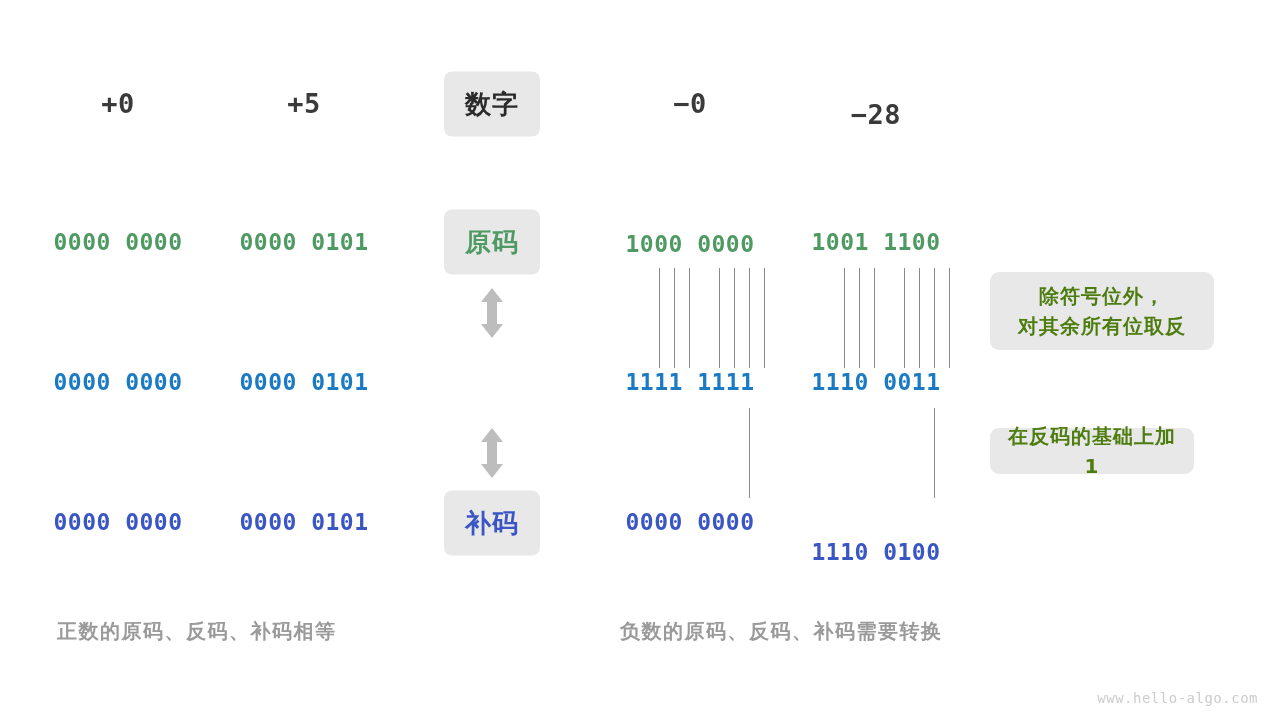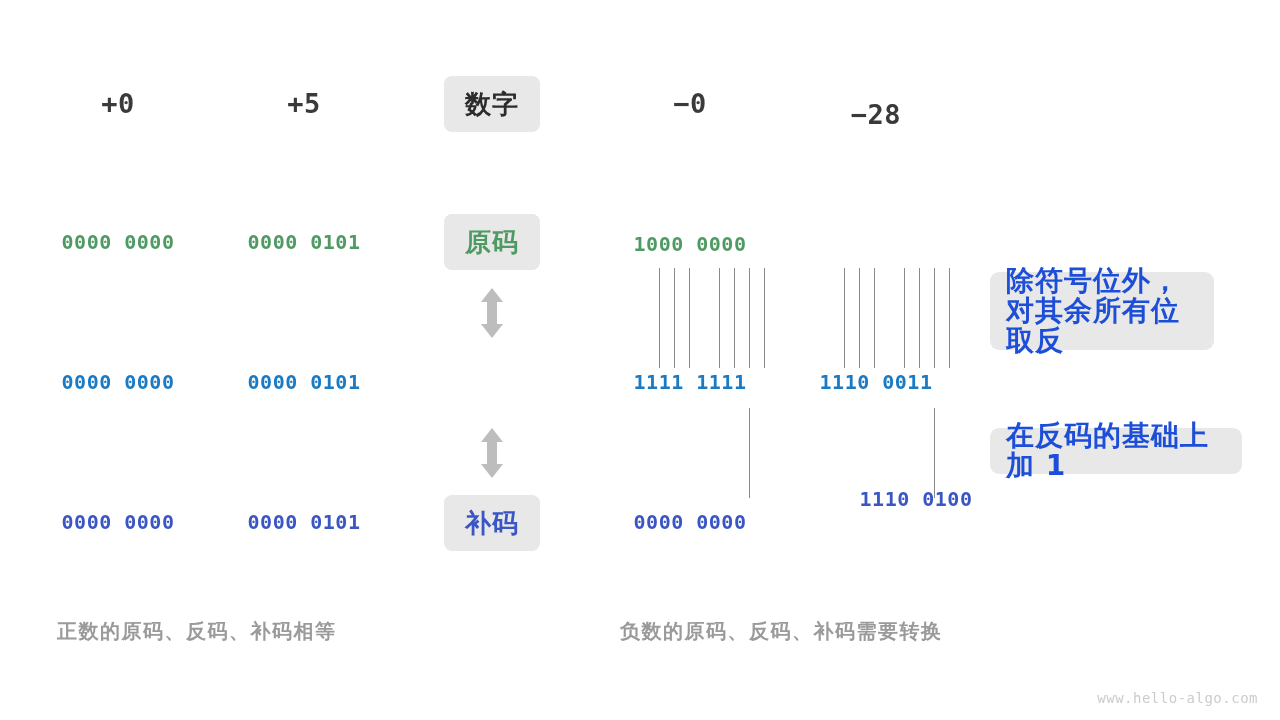--- a/index.html
+++ b/index.html
@@ -21,21 +21,21 @@
     position: relative;
     width: 1280px;
     height: 720px;
   }
 
   
   .cell {
     position: absolute;
     font-family: "DejaVu Sans Mono", "Liberation Mono", monospace;
     font-weight: bold;
-    font-size: 20px;
+    font-size: 23px;
     letter-spacing: 0.5px;
     white-space: pre;
     text-align: center;
     transform: translate(-50%, -50%);
   }
 
   .hdr {
     color: #3a3a3a;
     font-size: 27px;
   }
@@ -44,21 +44,21 @@
   .bits-ones  { color: #1a7ac4; }
   .bits-twos  { color: #3a55c4; }
 
   
   .pill {
     position: absolute;
     transform: translate(-50%, -50%);
     background: #e8e8e8;
     border-radius: 8px;
     width: 96px;
-    height: 56px;
+    height: 65px;
     display: flex;
     align-items: center;
     justify-content: center;
     font-family: "DejaVu Sans", "Liberation Sans", sans-serif;
     font-weight: bold;
     font-size: 26px;
     letter-spacing: 1px;
     box-sizing: border-box;
   }
   .pill-number { color: #2b2b2b; }
@@ -80,40 +80,41 @@
     position: absolute;
     width: 1px;
     background: #8a8a8a;
   }
 
   
   .note {
     position: absolute;
     background: #e8e8e8;
     border-radius: 9px;
-    color: #1d4ed8;
+    color: #4d7c0f;
     font-family: "DejaVu Sans", "Liberation Sans", sans-serif;
     font-weight: bold;
-    font-size: 28px;
+    font-size: 20px;
     line-height: 30px;
     letter-spacing: 1px;
     box-sizing: border-box;
     display: flex;
     flex-direction: column;
     justify-content: center;
     white-space: pre-line;
+    text-align: center;
   }
   #note-invert {
     left: 990px;  top: 272px;
     width: 224px; height: 78px;
     padding: 0 16px;
   }
   #note-plusone {
     left: 990px;  top: 428px;
-    width: 252px; height: 46px;
+    width: 204px; height: 46px;
     padding: 0 16px;
     flex-direction: row;
     align-items: center;
   }
 
   
   .caption {
     position: absolute;
     color: #9a9a9a;
     font-family: "DejaVu Sans", "Liberation Sans", sans-serif;
@@ -144,20 +145,21 @@
   <div class="cell hdr" style="left:118px; top:103px;">+0</div>
   <div class="cell hdr" style="left:304px; top:103px;">+5</div>
   <div class="cell hdr" style="left:690px; top:103px;">−0</div>
   <div class="cell hdr" style="left:876px; top:114px;">−28</div>
 
   <div class="pill pill-number" style="left:492px; top:104px;">数字</div>
 
   <div class="cell bits-orig" style="left:118px; top:242px;">0000 0000</div>
   <div class="cell bits-orig" style="left:304px; top:242px;">0000 0101</div>
   <div class="cell bits-orig" style="left:690px; top:244px;text-align:center;">1000 0000</div>
+  <div class="cell bits-orig" style="left:876px; top:242px;">1001 1100</div>
 
   <div class="pill pill-orig" style="left:492px; top:242px;">原码</div>
 
   <div class="vline" style="left:659px; top:268px; height:100px;"></div>
   <div class="vline" style="left:674px; top:268px; height:100px;"></div>
   <div class="vline" style="left:689px; top:268px; height:100px;"></div>
 
   <div class="vline" style="left:719px; top:268px; height:100px;"></div>
   <div class="vline" style="left:734px; top:268px; height:100px;"></div>
   <div class="vline" style="left:749px; top:268px; height:100px;"></div>
@@ -194,21 +196,21 @@
     <svg width="30" height="52" viewBox="0 0 30 52" aria-hidden="true">
       <path d="M15 1 L26 15 L20 15 L20 37 L26 37 L15 51 L4 37 L10 37 L10 15 L4 15 Z" fill="#bdbdbd"></path>
     </svg>
   </div>
 
   <div class="note" id="note-plusone">在反码的基础上加  1</div>
 
   <div class="cell bits-twos" style="left:118px; top:522px;">0000 0000</div>
   <div class="cell bits-twos" style="left:304px; top:522px;">0000 0101</div>
   <div class="cell bits-twos" style="left:690px; top:522px;">0000 0000</div>
-  <div class="cell bits-twos" style="left:876px; top:499px;margin-left:40px;">1110 0100</div>
+  <div class="cell bits-twos" style="left:876px; top:552px;">1110 0100</div>
 
   <div class="pill pill-twos" style="left:492px; top:523px;text-align:center;">补码</div>
 
   <div class="caption" id="caption-positive">正数的原码、反码、补码相等</div>
   <div class="caption" id="caption-negative">负数的原码、反码、补码需要转换</div>
 
   <div id="watermark">www.hello-algo.com</div>
 
 </div>
 

